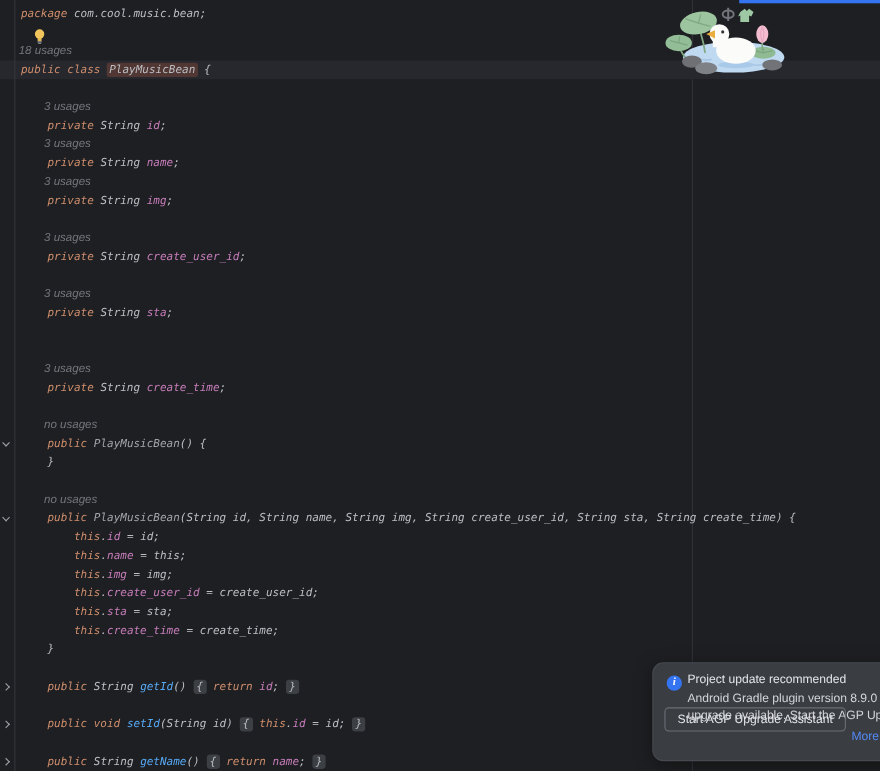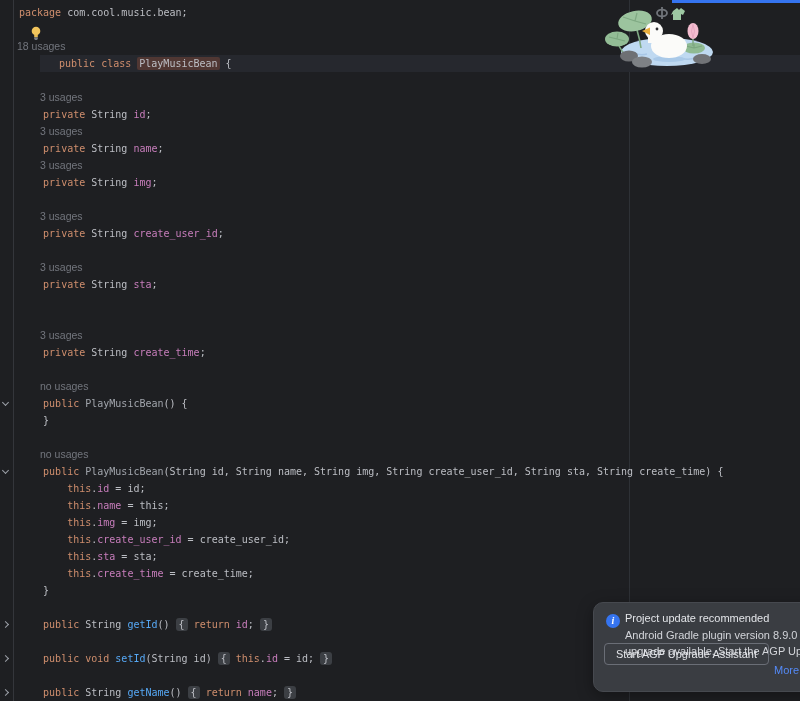--- a/index.html
+++ b/index.html
@@ -6,26 +6,26 @@
   html,body { background:#141517; }
   #screen {
     position:relative; width:800px; height:701px;
     background:#1E1F22; overflow:hidden;
     font-family:"DejaVu Sans Mono", monospace;
   }
   
   .margin-guide { position:absolute; left:629px; top:0; width:1px; height:701px; background:#2E3136; }
   .gutter-border { position:absolute; left:13px; top:0; width:1px; height:701px; background:#34363B; }
   
-  #code-area { position:absolute; left:0; top:0; width:100%; padding-top:4px; }
+  #code-area { position:absolute; left:0; top:0; width:100%; padding-top:4px;font-style:italic; }
   .line {
     position:relative; height:17px; line-height:17px;
     font-size:10px; white-space:pre; padding-left:19px;
   }
-  .line.caret { background:#26282E;margin-left:40px; }
+  .line.caret { background:#26282E; }
   .line.hint {
     font-family:"Liberation Sans", sans-serif;
     font-size:10.5px; color:#73767E;
   }
   .tk-pl   { color:#BCBEC4; }
   .tk-kw   { color:#CF8E6D; }
   .tk-fld  { color:#C77DBB;margin-top:16px; }
   .tk-mth  { color:#56A8F5; }
   .tk-ctor { color:#A1A5AC; }
   .tk-cls  { color:#BCBEC4; background:#503733; border-radius:2px; padding:1px 2px; }

